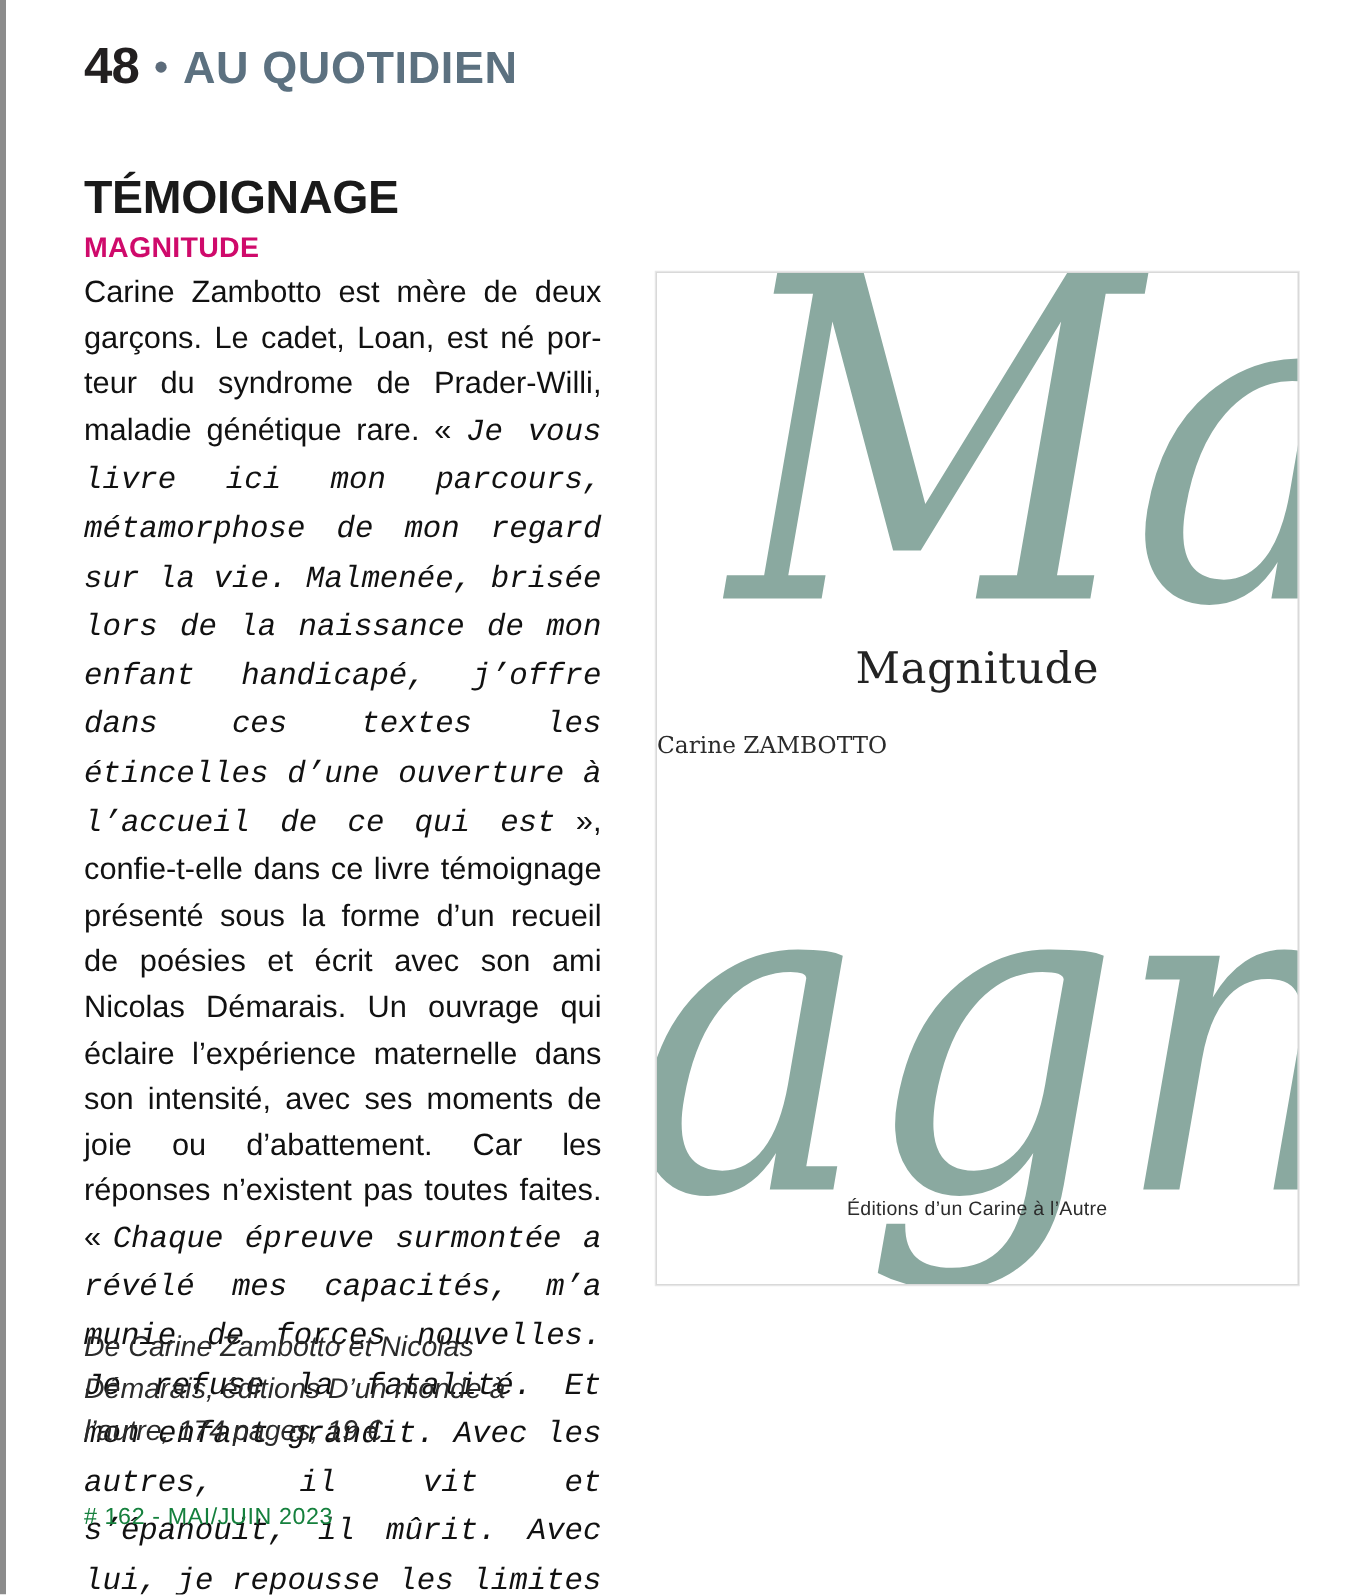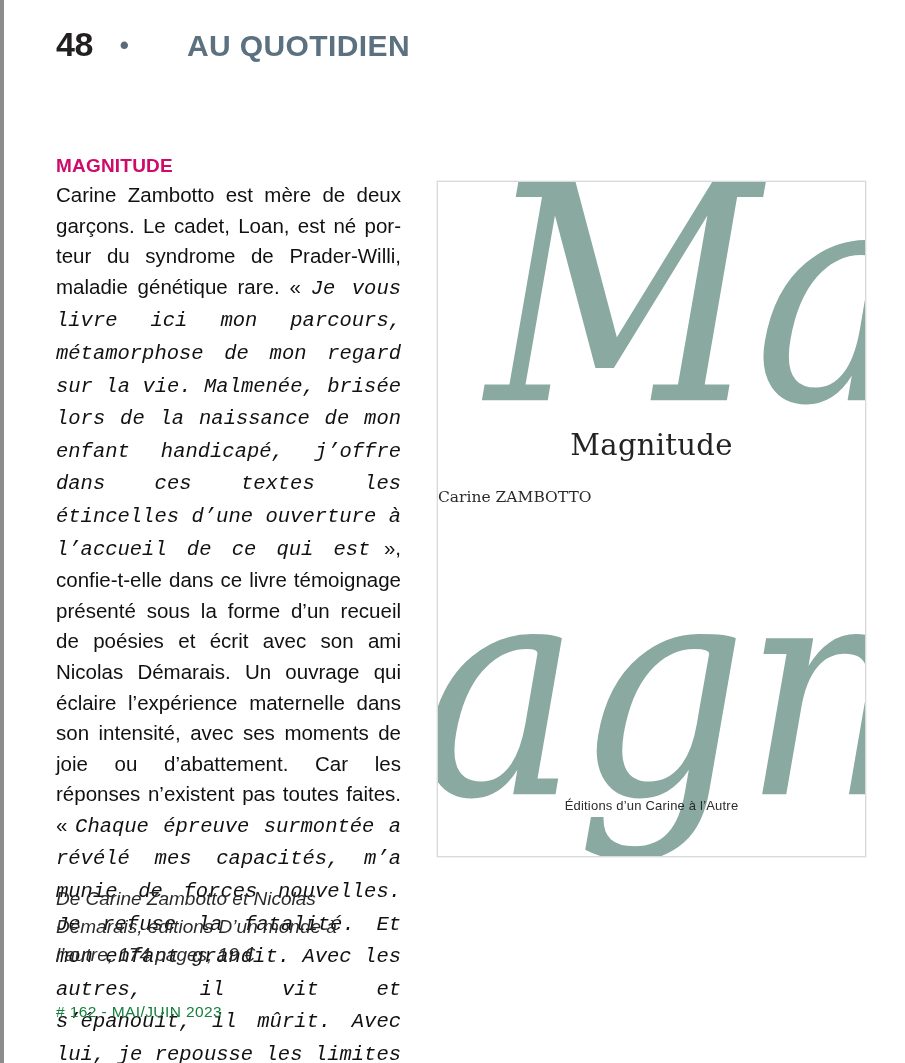--- a/index.html
+++ b/index.html
@@ -34,41 +34,40 @@
     height: 1063px;
   }
 
   
   .folio {
     position: absolute;
     left: 0px;
     top: 25px;
     display: flex;
     align-items: baseline;
-    gap: 27px;
+    gap: 10px;
   }
   .folio-num {
     font-size: 34px;
     font-weight: bold;
     color: #221f20;
     letter-spacing: -0.5px;
   }
   .folio-dot {
     font-size: 26px;
     color: #5c6b7a;
     font-weight: bold;
     position: relative;
     top: -2px;
   }
   .folio-section {
     font-size: 30px;
     font-weight: bold;
     color: #5c7180;
     letter-spacing: 0.4px;
-    margin-left: 31px;
   }
 
   
   .kicker {
     position: absolute;
     left: 0px;
     top: 114px;
     font-size: 31px;
     font-weight: bold;
     color: #1a1a1a;
@@ -199,20 +198,21 @@
 <div class="left-rule"></div>
 
 <div class="page">
 
   <div class="folio">
     <span class="folio-num">48</span>
     <span class="folio-dot">•</span>
     <span class="folio-section">AU QUOTIDIEN</span>
   </div>
 
+  <div class="kicker">TÉMOIGNAGE</div>
   <div class="subkicker">MAGNITUDE</div>
 
   <div class="body-col">
     <p><span>Carine Zambotto est mère de deux garçons. Le cadet, Loan, est né por­teur du syndrome de Prader-Willi, maladie génétique rare. « </span><em>Je vous livre ici mon parcours, métamor­phose de mon regard sur la vie. Mal­menée, brisée lors de la naissance de mon enfant handicapé, j’offre dans ces textes les étincelles d’une ouverture à l’accueil de ce qui est</em><span> », confie-t-elle dans ce livre témoi­gnage présenté sous la forme d’un recueil de poésies et écrit avec son ami Nicolas Démarais. Un ouvrage qui éclaire l’expérience mater­nelle dans son intensité, avec ses moments de joie ou d’abattement. Car les réponses n’existent pas toutes faites. « </span><em>Chaque épreuve sur­montée a révélé mes capacités, m’a munie de forces nouvelles. Je refuse la fatalité. Et mon enfant grandit. Avec les autres, il vit et s’épanouit, il mûrit. Avec lui, je repousse les limites</em><span> », écrivent les auteurs. Un récit à quatre mains émouvant.</span></p>
   </div>
 
   <div class="credit">De Carine Zambotto et Nicolas Démarais, éditions D’un monde à l’autre, 174 pages, 19 €</div>
 
   <div class="footer"># 162 - MAI/JUIN 2023</div>
 

